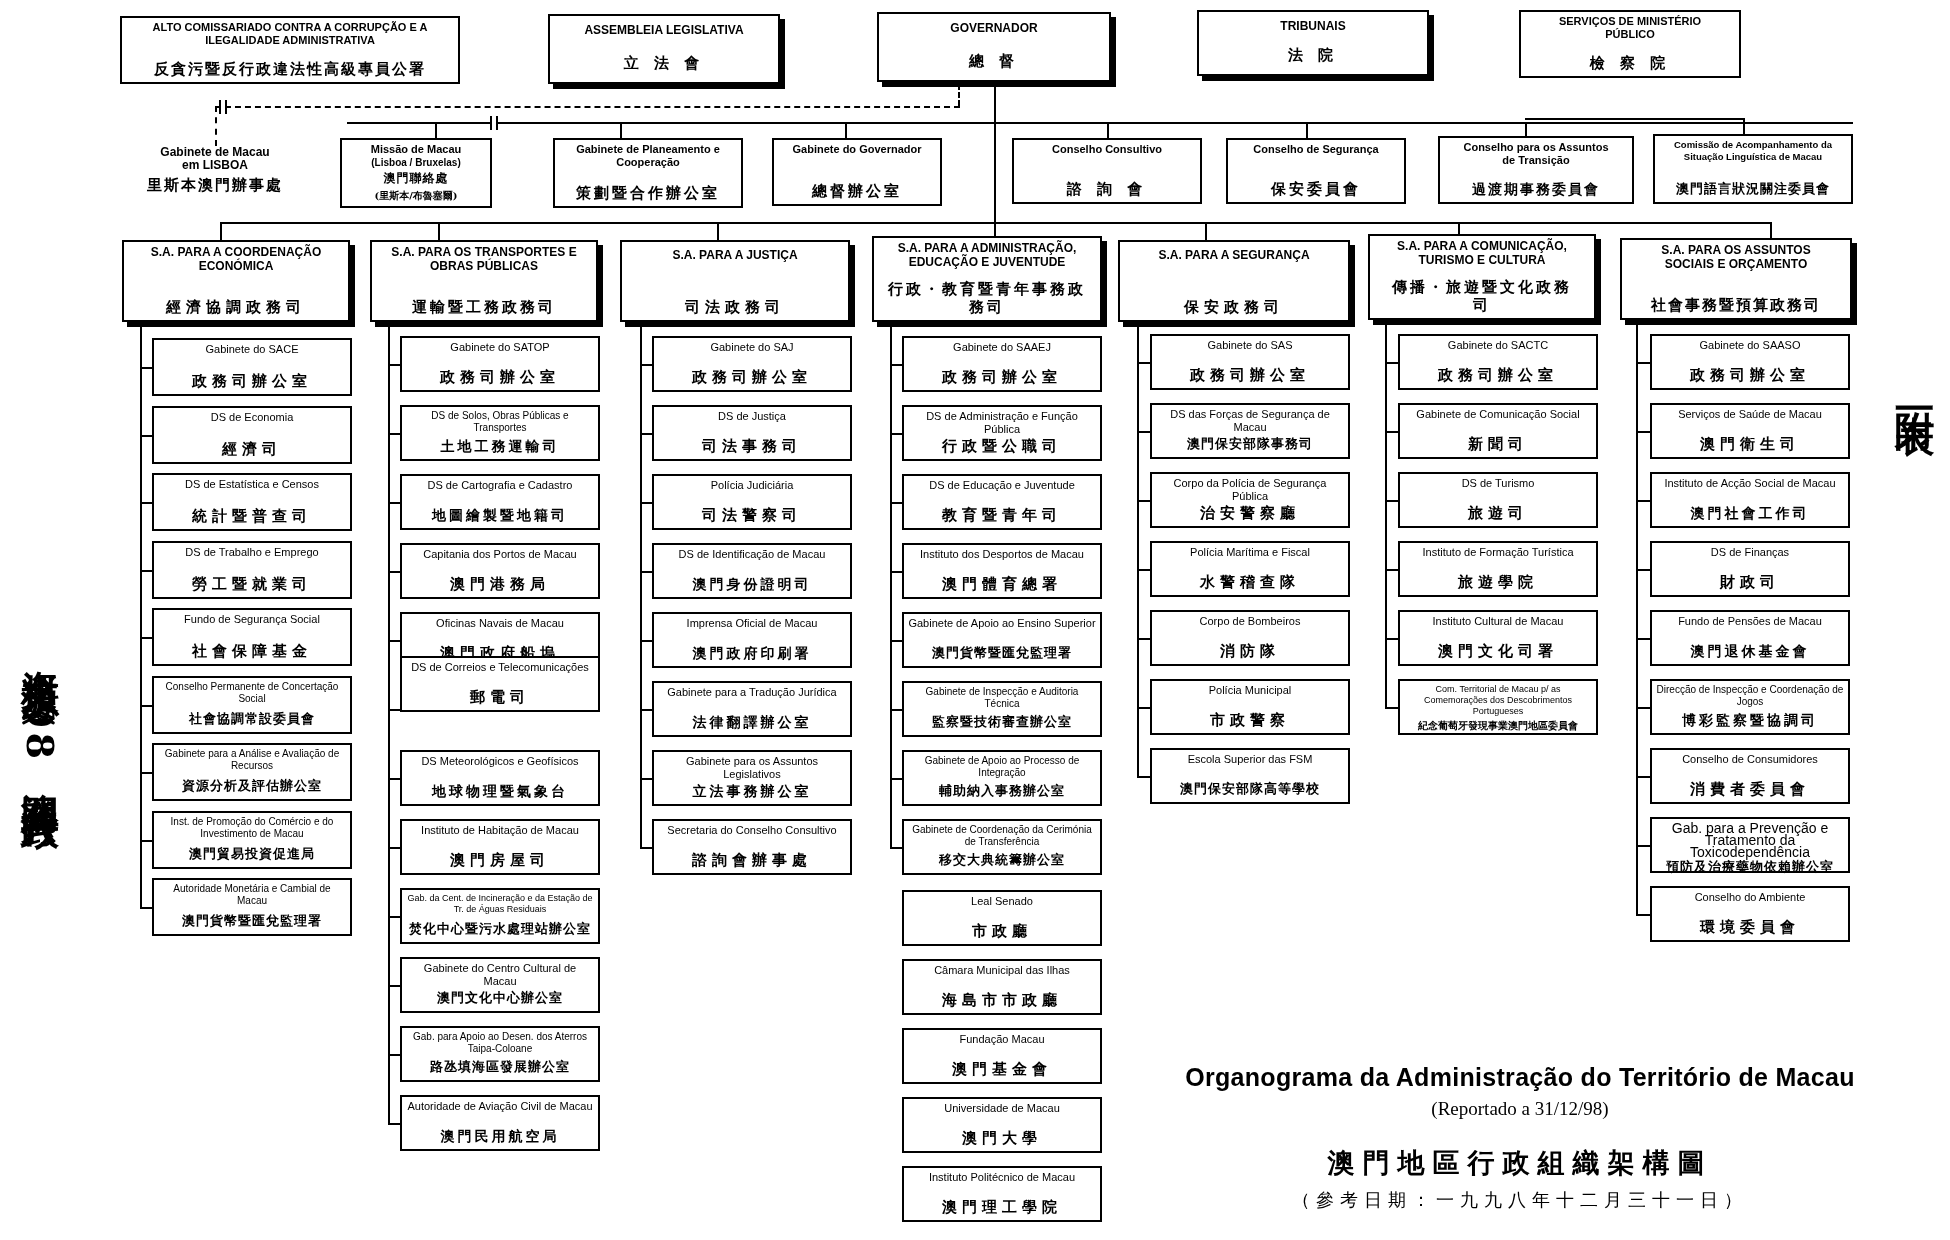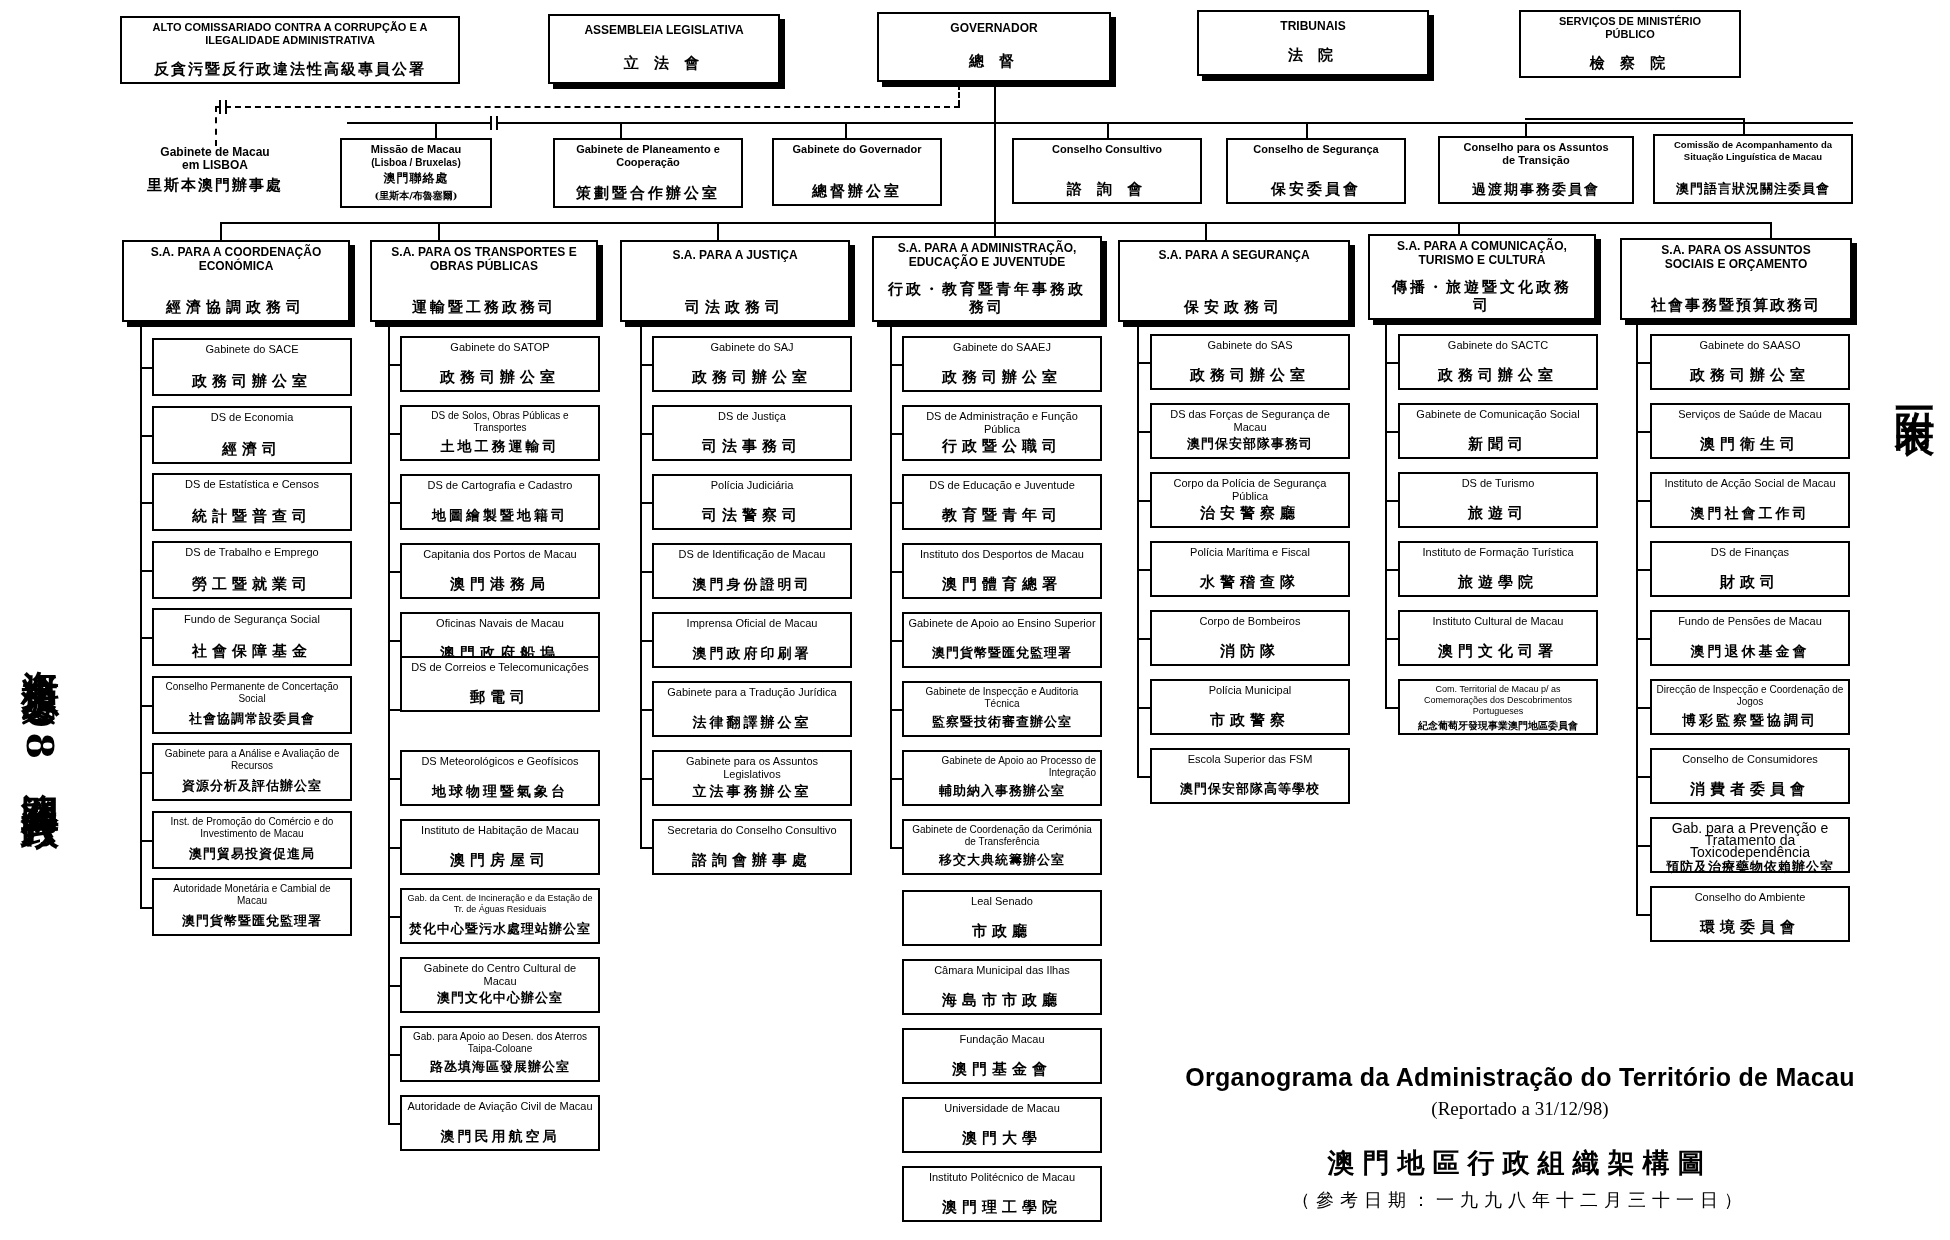--- a/index.html
+++ b/index.html
@@ -337,21 +337,21 @@
     <div class="box" style="left: 902px; top: 612px; width: 200px; height: 56px;">
       <div class="pt">Gabinete de Apoio ao Ensino Superior</div>
       <div class="zh" style="font-size: 13px; letter-spacing: 1px;">澳門貨幣暨匯兌監理署</div>
     </div>
     <div class="line" style="left: 890px; top: 709px; width: 12px; height: 2px;"></div>
     <div class="box" style="left: 902px; top: 681px; width: 200px; height: 56px;">
       <div class="pt" style="font-size: 10px; line-height: 12px;">Gabinete de Inspecção e Auditoria Técnica</div>
       <div class="zh" style="font-size: 13px; letter-spacing: 1px;">監察暨技術審查辦公室</div>
     </div>
     <div class="line" style="left: 890px; top: 778px; width: 12px; height: 2px;"></div>
-    <div class="box" style="left: 902px; top: 750px; width: 200px; height: 56px; text-align: right;">
+    <div class="box" style="left: 902px; top: 750px; width: 200px; height: 56px;">
       <div class="pt" style="font-size: 10px; line-height: 12px;">Gabinete de Apoio ao Processo de Integração</div>
       <div class="zh" style="font-size: 13px; letter-spacing: 1px;">輔助納入事務辦公室</div>
     </div>
     <div class="line" style="left: 890px; top: 847px; width: 12px; height: 2px;"></div>
     <div class="box" style="left: 902px; top: 819px; width: 200px; height: 56px;">
       <div class="pt" style="font-size: 10px; line-height: 12px;">Gabinete de Coordenação da Cerimónia de Transferência</div>
       <div class="zh" style="font-size: 13px; letter-spacing: 1px;">移交大典統籌辦公室</div>
     </div>
     <div class="box" style="left: 902px; top: 890px; width: 200px; height: 56px;">
       <div class="pt">Leal Senado</div>

